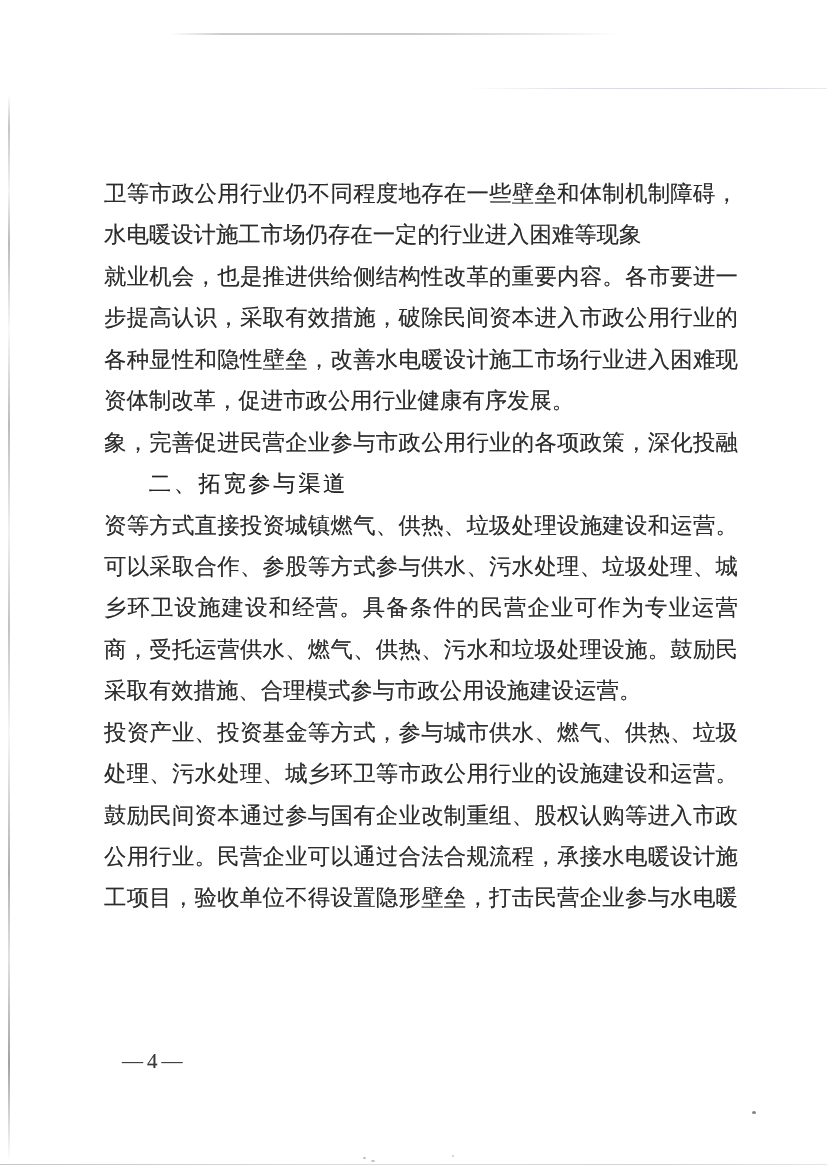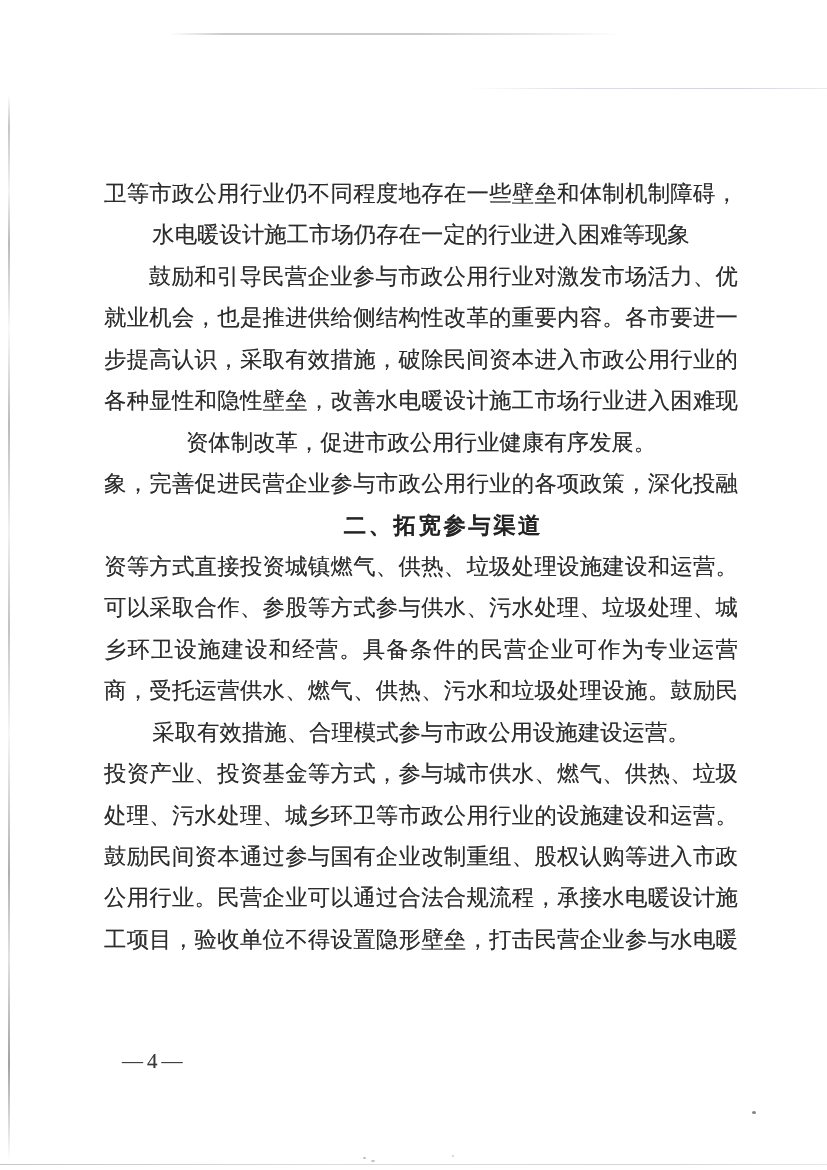--- a/index.html
+++ b/index.html
@@ -15,26 +15,26 @@
   .text-col {
     position: absolute;
     left: 104px;
     top: 133px;
     width: 634px;
     font-size: 22.4px;
     line-height: 41.45px;
     text-shadow: 0 0 0.6px rgba(44,44,44,0.55);
     margin-top: 40px;
   }
-  .ln { height: 41.45px; overflow: hidden; text-align: center; }
+  .ln { height: 41.45px; overflow: hidden; }
   .j { text-align: justify; text-align-last: justify; }
   .ind { padding-left: 44.8px; }
   .heading {
     font-family: "Liberation Sans", "DejaVu Sans", sans-serif;
-    font-weight: 700;
+    font-weight: 400;
     letter-spacing: 2.5px;
     color: #232323;
   }
   .lead { font-weight: 700; color: #242424; }
   .page-number {
     position: absolute;
     left: 122px;
     top: 1049px;
     font-size: 21px;
     letter-spacing: 4px;
@@ -94,21 +94,20 @@
   <div class="artifact speck-dark"></div>
   <div class="artifact speck-teal-1"></div>
   <div class="artifact speck-teal-2"></div>
   <div class="artifact speck-teal-3"></div>
 
   <div class="text-col">
 
     <div class="ln j"><span>卫等市政公用行业仍不同程度地存在一些壁垒和体制机制障碍，</span></div>
     <div class="ln"><span>水电暖设计施工市场仍存在一定的行业进入困难等现象</span></div>
 
-    <div class="ln j ind"><span>鼓励和引导民营企业参与市政公用行业对激发市场活力、优</span></div>
     <div class="ln j"><span>就业机会，也是推进供给侧结构性改革的重要内容。各市要进一</span></div>
     <div class="ln j"><span>步提高认识，采取有效措施，破除民间资本进入市政公用行业的</span></div>
     <div class="ln j"><span>各种显性和隐性壁垒，改善水电暖设计施工市场行业进入困难现</span></div>
     <div class="ln"><span>资体制改革，促进市政公用行业健康有序发展。</span></div>
     <div class="ln j"><span>象，完善促进民营企业参与市政公用行业的各项政策，深化投融</span></div>
 
     <div class="ln ind heading"><span>二、拓宽参与渠道</span></div>
 
     <div class="ln j"><span>资等方式直接投资城镇燃气、供热、垃圾处理设施建设和运营。</span></div>
     <div class="ln j"><span>可以采取合作、参股等方式参与供水、污水处理、垃圾处理、城</span></div>

